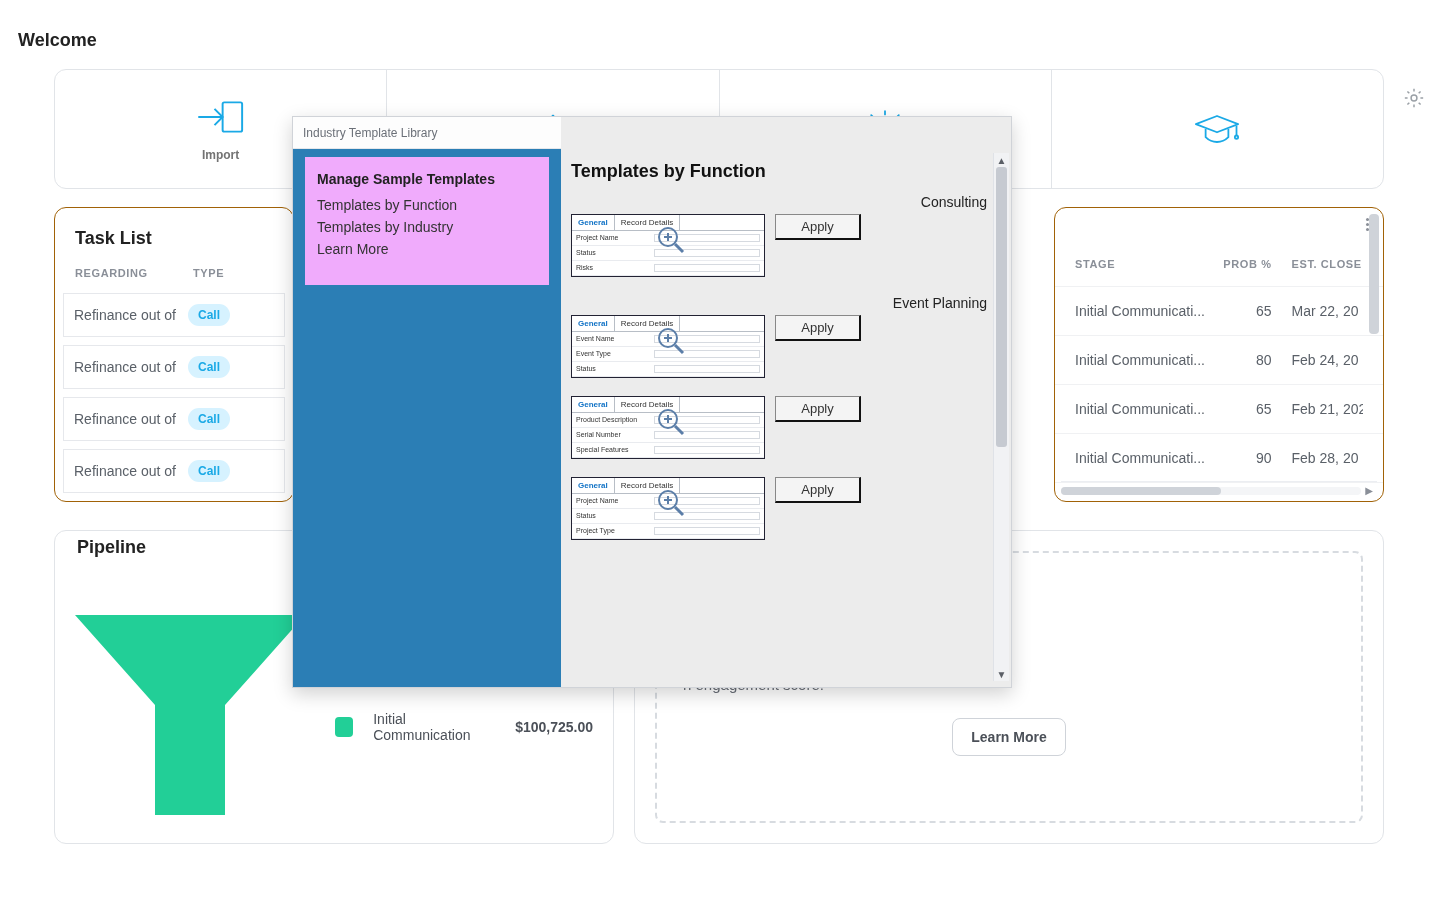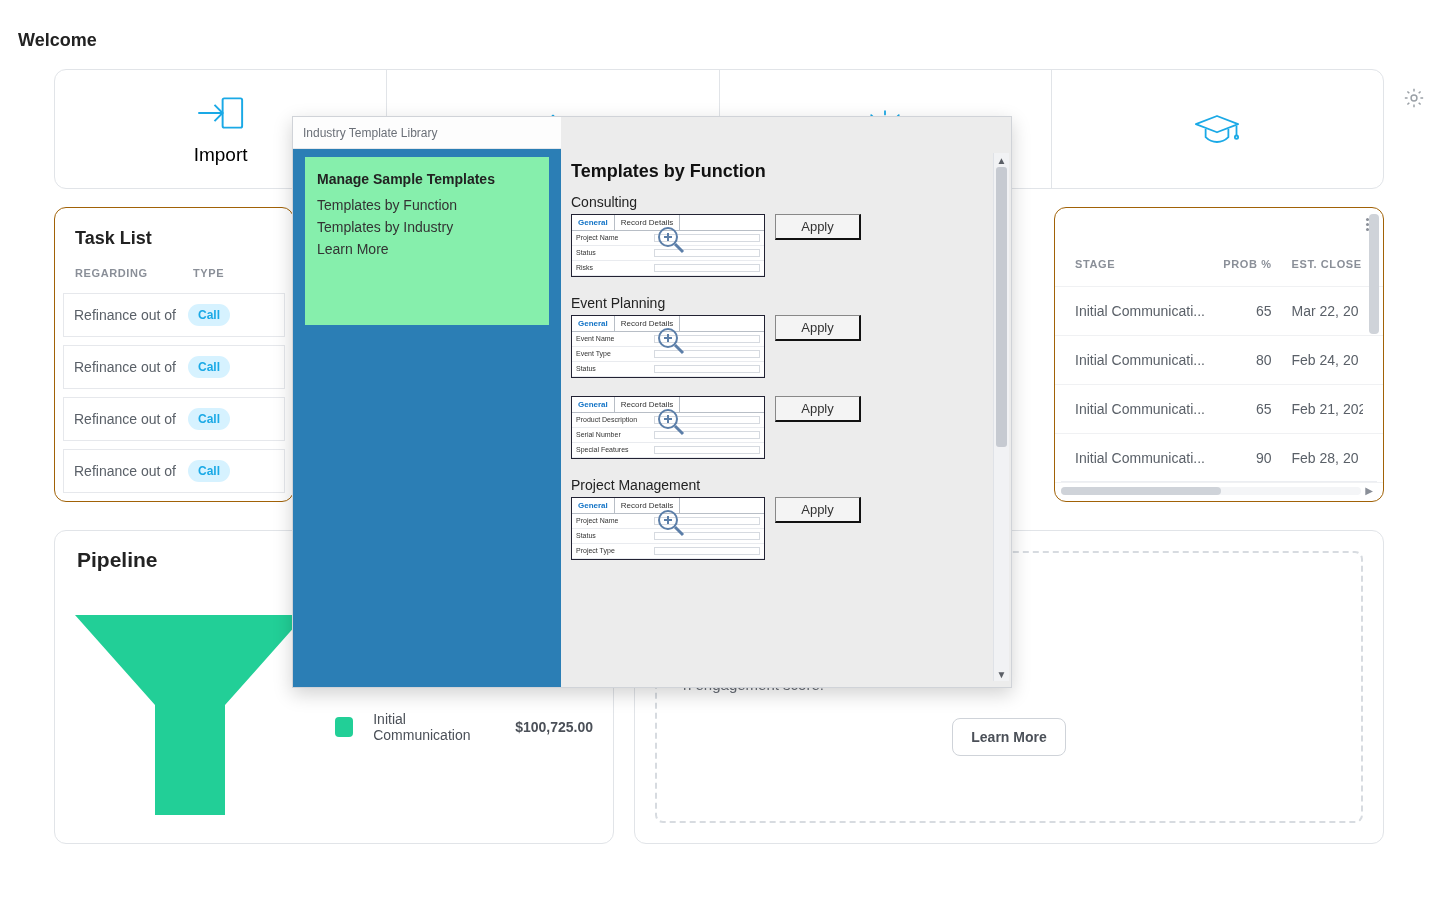--- a/index.html
+++ b/index.html
@@ -42,23 +42,23 @@
     display: flex;
     flex-direction: column;
     align-items: center;
     justify-content: center;
     gap: 10px;
     border-left: 1px solid #e1e4e8;
   }
   .top-cell:first-child { border-left: none; }
   .top-cell svg { width: 52px; height: 42px; }
   .top-cell .label {
-    color: #000000;
-    font-size: 19px;
-    font-weight: 400;
+    color: #737373;
+    font-size: 12px;
+    font-weight: 700;
   }
   .gear-side {
     width: 36px;
     display: flex;
     align-items: flex-start;
     justify-content: center;
     padding-top: 18px;
     color: #9aa0a6;
   }
   .gear-side svg { width: 22px; height: 22px; }
@@ -180,22 +180,22 @@
     border-radius: 12px;
     padding: 24px 20px;
     width: 560px;
     display: flex;
     align-items: center;
     gap: 30px;
     position: relative;
   }
   .pipeline-panel .more-btn { top: 18px; right: 16px; }
   .pipeline-title {
-    position:absolute; top:17px; left:22px;
-    font-size: 21px; font-weight:700; color:#222;
+    position:absolute; top:6px; left:22px;
+    font-size: 18px; font-weight:700; color:#222;
   }
   .funnel-wrap { margin-top: 60px; }
   .funnel { color:#22cf97; }
   .legend {
     display:flex; align-items:center; gap:20px;
     margin-top: 80px;
     font-size:14px; color:#4b5058;
   }
   .legend .swatch { width:20px; height:20px; background:#22cf97; border-radius:4px;}
   .legend .value { font-weight:700; }
@@ -247,42 +247,42 @@
     border-bottom: 1px solid #e6e8ec;
     background:#fdfdfd;
     font-size: 12px; color:#6b7078;
   }
   .modal-close { width:18px; height:18px; color:#9aa0a6; cursor:pointer;}
   .modal-side {
     width: 268px; background:#2b7eb5;
     display:flex; padding: 40px 12px 12px 12px;
   }
   .side-card {
-    background:#86efac; width:100%; height: 168px;
+    background:#f0abfc; width:100%; height: 128px;
     padding: 14px 12px;
     font-size: 14px;
   }
   .side-card .head { font-weight:700; color:#222; margin-bottom:10px;}
   .side-card .item { color:#333; margin: 6px 0; cursor:pointer;}
   .modal-main {
     flex:1; padding: 40px 0 0 0;
     background:#ececec;
     position: relative;
     overflow:hidden;
   }
   .modal-main-inner{
     height:100%;
     overflow:hidden;
     padding: 4px 24px 0 10px;
   }
   .section-title {
     font-size: 18px; font-weight:800; color:#111; margin-bottom:12px;
   }
   .tmpl-block { margin-bottom: 18px;}
-  .tmpl-name { font-size: 14px; color:#222; margin-bottom:4px;}
+  .tmpl-name { font-size: 14px; color:#222; margin-bottom:4px;text-align:right;}
   .tmpl-row { display:flex; gap:10px; align-items:flex-start;}
   .tmpl-preview {
     width: 194px;
     border: 1px solid #223;
     background:#ffffff;
   }
   .tabrow { display:flex; border-bottom:1px solid #b8bec6;}
   .tabrow .tab {
     font-size: 8px; padding:3px 6px; border-right:1px solid #b8bec6;
   }
@@ -584,21 +584,20 @@
               <circle cx="12" cy="12" r="9" fill="none" stroke="#5b7ea8" stroke-width="2"></circle>
                 <path d="M8 12h8M12 8v8" stroke="#5b7ea8" stroke-width="2"></path>
                 <path d="M19 19l8 8" stroke="#5b7ea8" stroke-width="3"></path>
             </svg>
           </div>
           <div class="apply-btn">Apply</div>
         </div>
       </div>
 
       <div class="tmpl-block">
-        <div class="tmpl-name">Project Management</div>
         <div class="tmpl-row">
           <div class="tmpl-preview" style="position:relative;">
             <div class="tabrow">
               <div class="tab active">General</div>
               <div class="tab">Record Details</div>
             </div>
             <div class="prow">
                 <div class="lab">Project Name</div>
                 <div class="fld"></div>
               </div>

